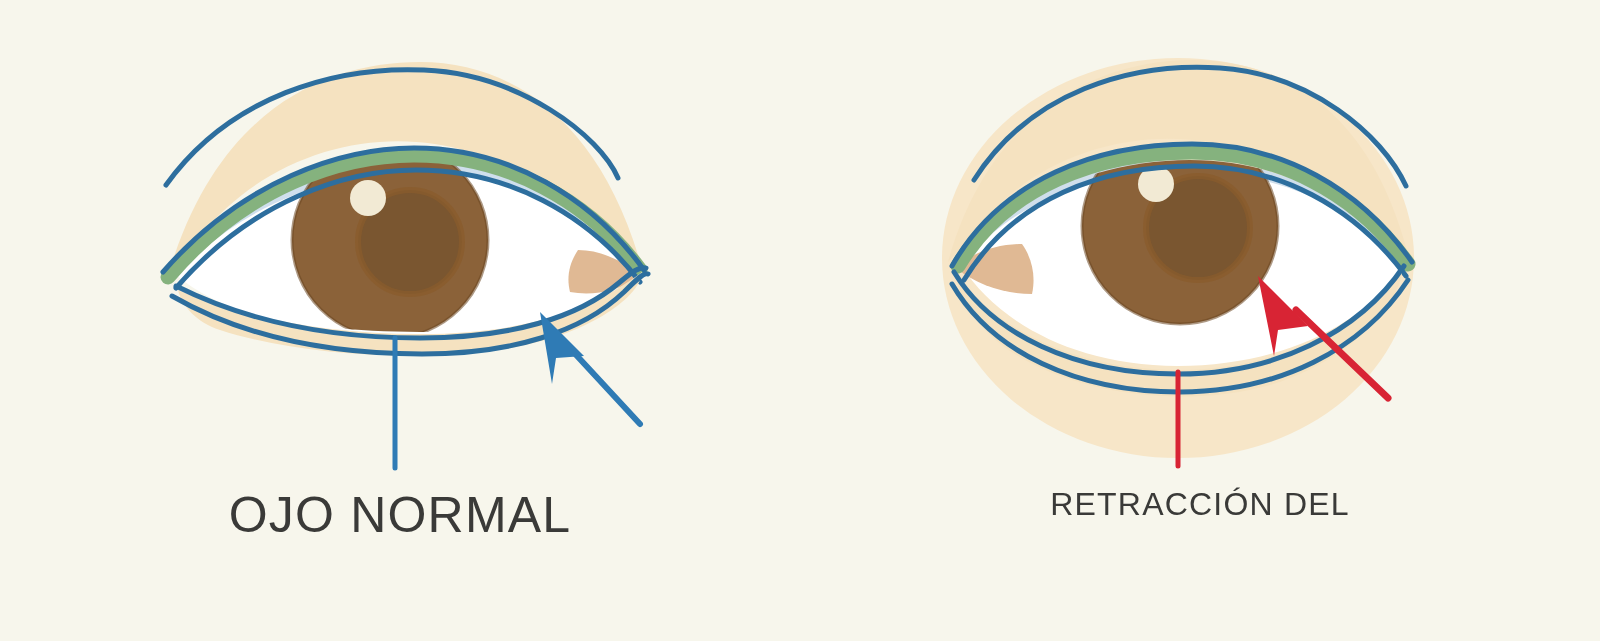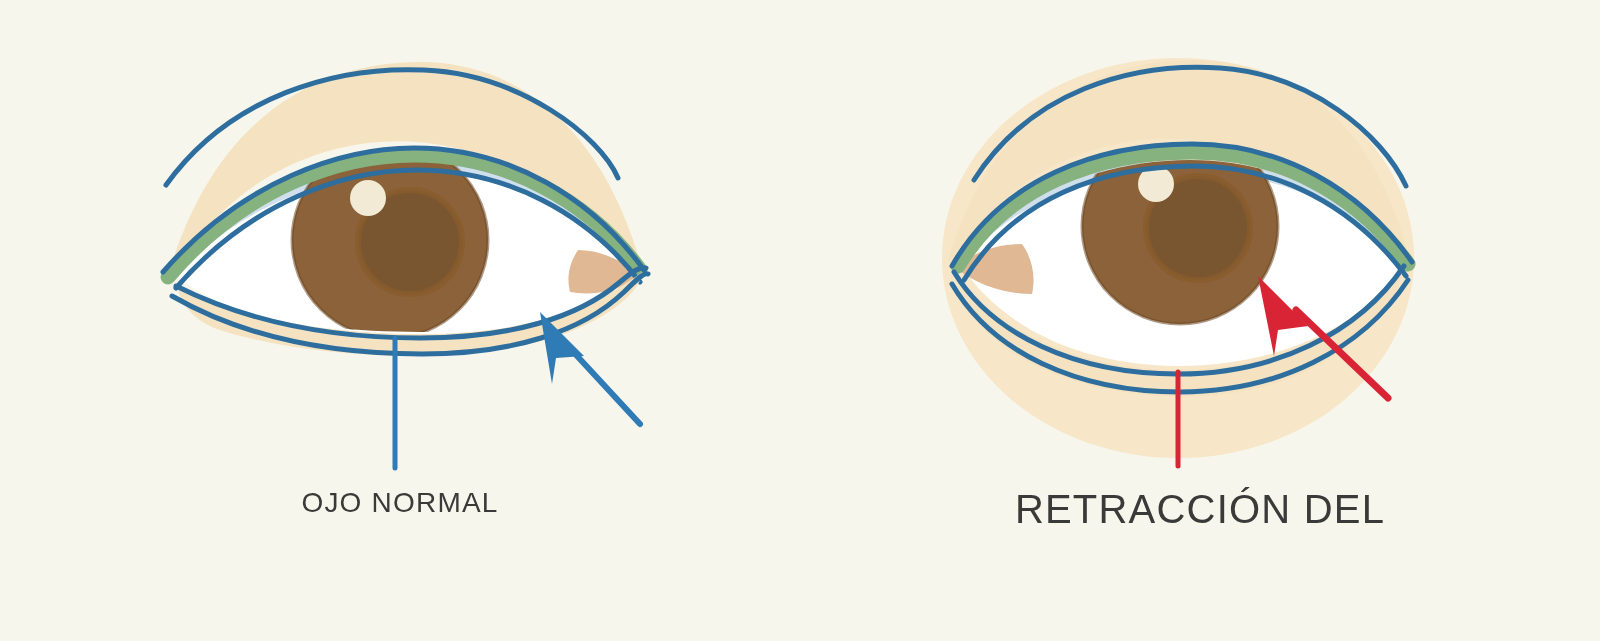--- a/index.html
+++ b/index.html
@@ -37,25 +37,25 @@
     text-align: center;
     color: #3a3a38;
     font-family: "Liberation Sans", sans-serif;
     font-weight: 400;
     letter-spacing: 1.2px;
     line-height: 1.18;
     -webkit-font-smoothing: antialiased;
   }
   #caption-normal {
     top: 486px;
-    font-size: 28px;
+    font-size: 50px;
   }
   #caption-retraction {
     top: 486px;
-    font-size: 40px;
+    font-size: 32px;
   }
   .caption-line { display: block; white-space: nowrap; }
 </style>
 </head>
 <body>
 
 <div id="stage">
 
   <div class="panel" id="panel-normal">
     <svg class="eye-svg" viewBox="0 0 800 641">

